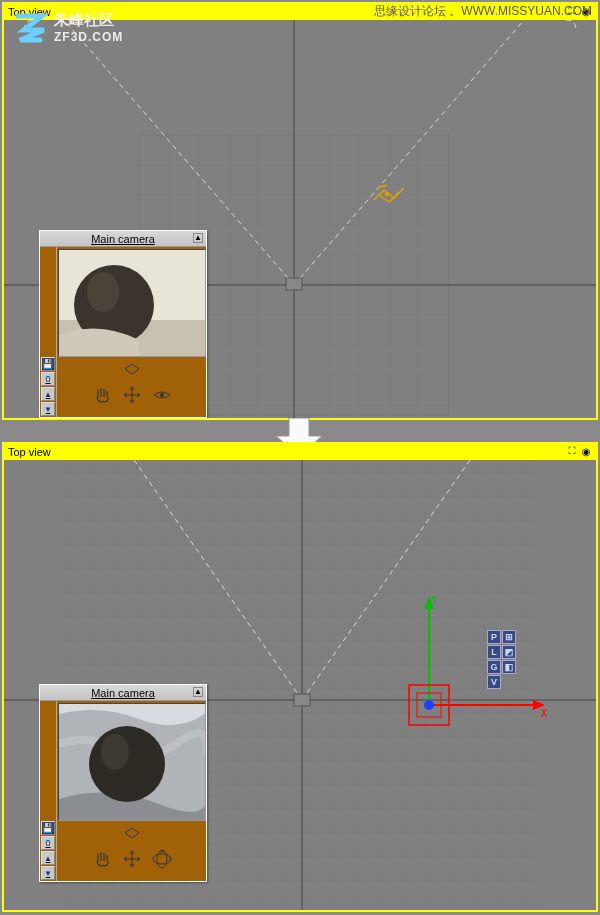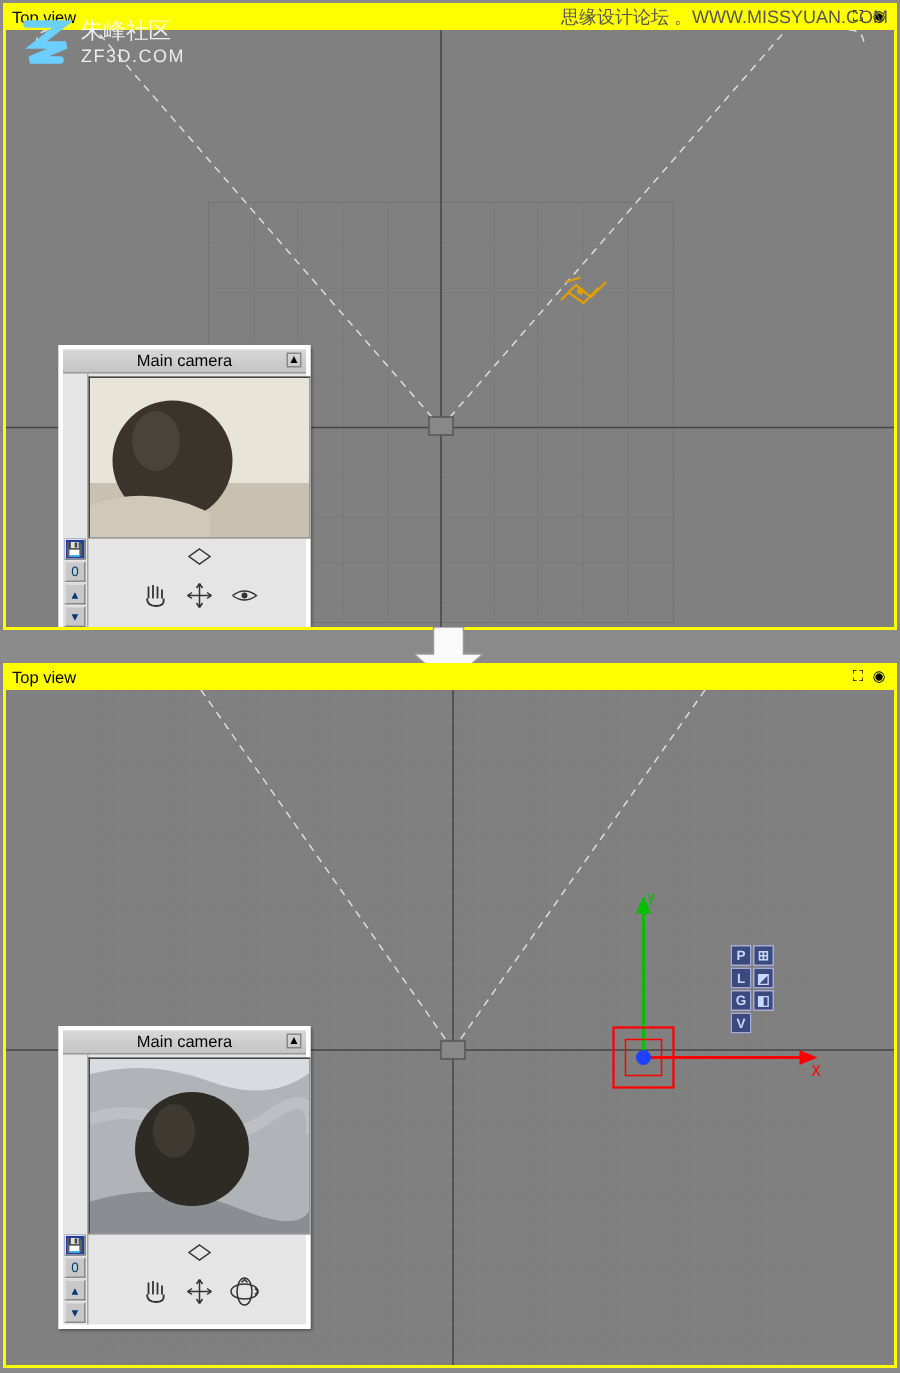--- a/index.html
+++ b/index.html
@@ -6,37 +6,37 @@
   body { width: 600px; height: 915px; background: #8a8a8a; font-family: Arial, sans-serif; font-size: 11px; position: relative; overflow: hidden; }
   .viewport { position: absolute; width: 596px; left: 2px; border: 2px solid #ffff00; background: #808080; }
   .vp-top { top: 2px; height: 418px; }
   .vp-bottom { top: 442px; height: 470px; }
   .titlebar { height: 16px; background: #ffff00; display: flex; align-items: center; padding: 0 4px; color: #000; font-size: 11px; position: relative; }
   .titlebar-icons { position: absolute; right: 4px; top: 1px; display: flex; gap: 2px; }
   .titlebar-icons span { width: 12px; height: 12px; display: inline-flex; align-items: center; justify-content: center; font-size: 10px; color: #000; }
   .canvas { position: relative; width: 100%; height: calc(100% - 16px); background: #808080; overflow: hidden; }
   .cam-line { stroke: #ddd; stroke-width: 1; stroke-dasharray: 5 4; fill: none; }
   .light-gizmo { position: absolute; }
-  .panel { position: absolute; width: 168px; background: #e5e5e5; border: 3px solid #ffffff; box-shadow: 1px 1px 2px rgba(0,0,0,0.4); }
+  .panel { position: absolute; width: 168px; background: #a16207; border: 1px solid #ffffff; box-shadow: 1px 1px 2px rgba(0,0,0,0.4); text-decoration: underline; }
   .panel-title { height: 16px; background: linear-gradient(#d8d8d8,#c4c4c4); border-bottom: 1px solid #999; display: flex; align-items: center; justify-content: center; font-size: 11px; position: relative; }
   .panel-title .collapse { position: absolute; right: 3px; top: 2px; font-size: 8px; width: 10px; height: 10px; border: 1px solid #888; display: flex; align-items: center; justify-content: center; line-height: 1; }
   .preview { width: 148px; height: 108px; margin: 2px auto; border: 1px inset #999; background: #aaa; position: relative; }
   .side-col { display: flex; flex-direction: column; padding: 1px; gap: 1px; }
   .tiny-btn { width: 14px; height: 14px; background: #c8c8c8; border: 1px outset #ddd; display: flex; align-items: center; justify-content: center; font-size: 9px; color: #003a7a; cursor: pointer; }
   .panel-body { display: flex; }
   .panel-main { flex: 1; }
   .nav-btns { display: flex; justify-content: center; gap: 6px; padding: 2px 0 4px; flex-wrap: wrap; }
   .nav-btn { width: 24px; height: 24px; display: flex; align-items: center; justify-content: center; }
   .gizmo { position: absolute; }
   .axis-label { font-size: 10px; font-family: monospace; }
   .toggle-badges { position: absolute; display: flex; flex-direction: column; gap: 1px; }
   .badge-row { display: flex; gap: 1px; }
   .badge { width: 14px; height: 14px; background: #3a4a80; border: 1px solid #aac; color: #c8d8ff; font-size: 9px; display: flex; align-items: center; justify-content: center; font-weight: bold; cursor: pointer; }
   .arrow-divider { position: absolute; left: 274px; top: 418px; width: 50px; height: 38px; }
-  .wm-text { position: absolute; font-size: 14px; color: rgba(255,255,255,0.85); font-weight: normal; }
+  .wm-text { position: absolute; font-size: 14px; color: rgba(255,255,255,0.85); font-weight: bold; }
 </style>
 </head>
 <body>
 
 <div class="viewport vp-top">
   <div class="titlebar">
     <span>Top view</span>
     <div class="titlebar-icons">
       <span>⛶</span>
       <span>◉</span>

